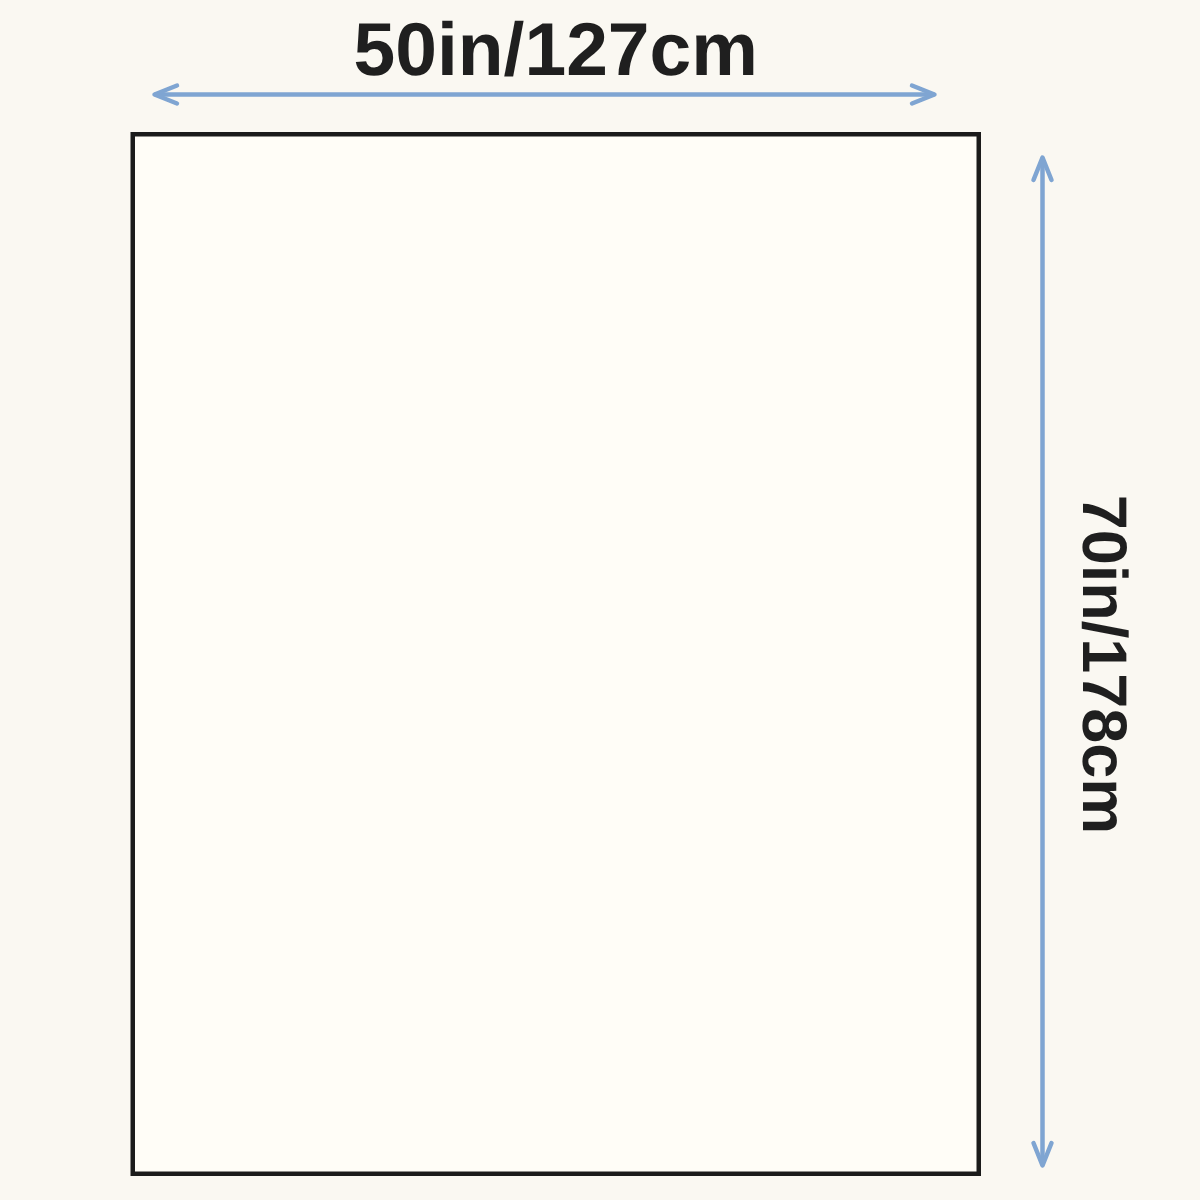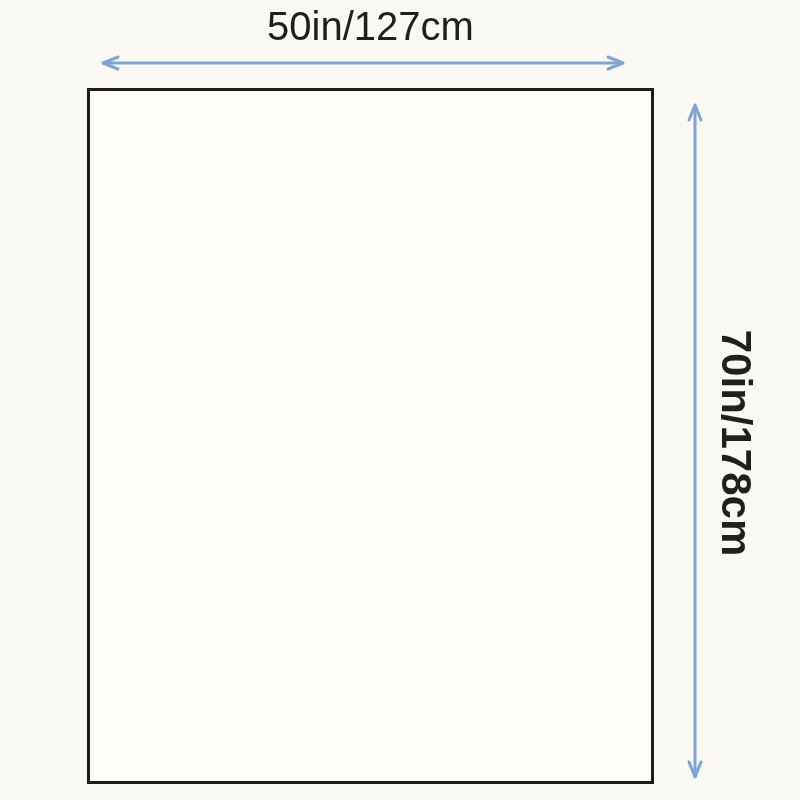--- a/index.html
+++ b/index.html
@@ -27,22 +27,22 @@
     box-sizing: border-box;
     background: var(--rect-fill, #fffdf7);
     border: 3px solid var(--rect-border, #1b1b1b);
   }
   .width-label {
     position: absolute;
     left: 87px;
     top: 4px;
     width: 567px;
     text-align: center;
-    font-size: 40px;
-    font-weight: 400;
+    font-size: 50px;
+    font-weight: 700;
     letter-spacing: 0px;
     color: var(--text, #1f1f1f);
     white-space: nowrap;
   }
   .height-label {
     position: absolute;
     left: 736px;
     top: 443px;
     transform: translate(-50%, -50%) rotate(90deg);
     transform-origin: center center;

